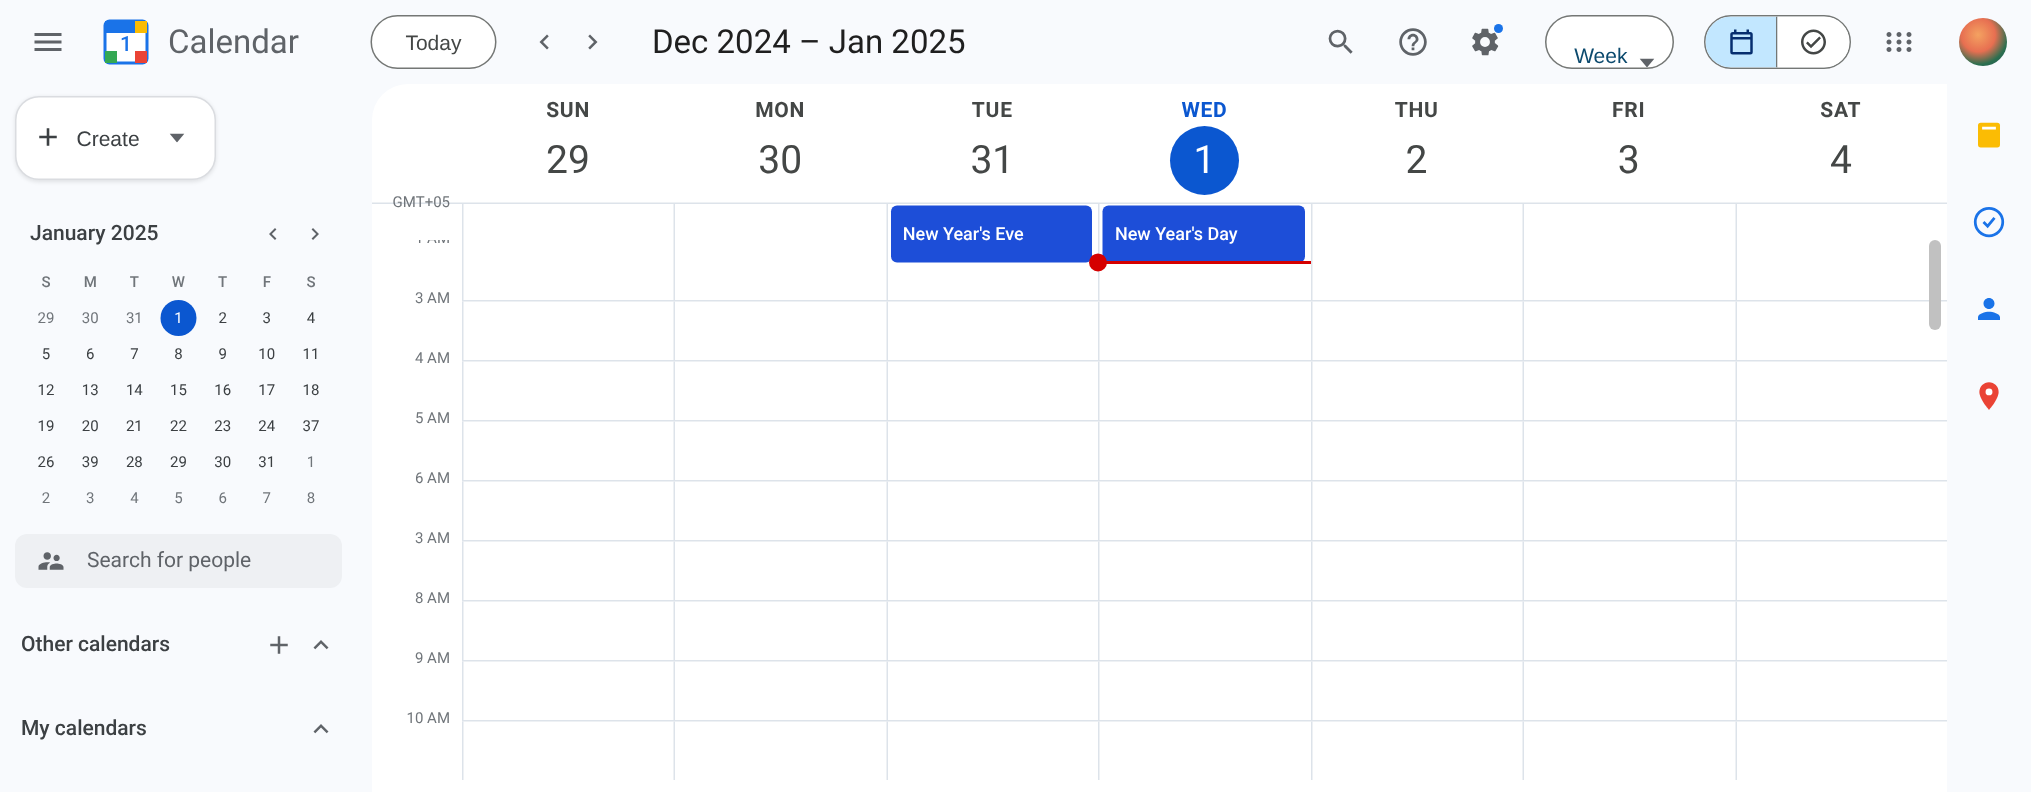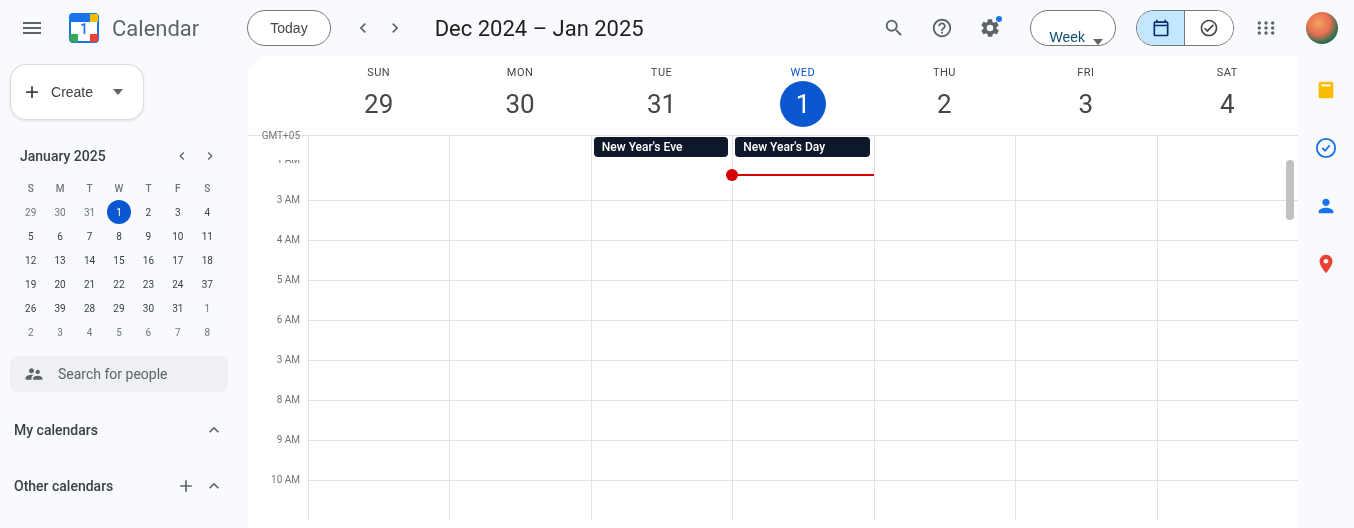--- a/index.html
+++ b/index.html
@@ -49,29 +49,29 @@
 
 .cal-section { margin-top: 20px; }
 .cal-section-hdr { display: flex; align-items: center; justify-content: space-between; height: 36px; cursor: pointer; padding: 0 4px; }
 .cal-section-title { font-size: 14px; font-weight: 500; color: #3c4043; }
 .cal-section-icons { display: flex; gap: 8px; align-items: center; color: #5f6368; }
 
 
 .main { position: absolute; left: 248px; top: 56px; right: 56px; bottom: 0; background: #fff; border-top-left-radius: 24px; overflow: hidden; }
 .day-hdrs { display: flex; height: 80px; padding-left: 60px; border-bottom: 1px solid #dde3ea; }
 .day-hdr { flex: 1; display: flex; flex-direction: column; align-items: center; padding-top: 10px; gap: 2px; }
-.dow { font-size: 11px; font-weight: 400; color: #444746; letter-spacing: .5px; }
+.dow { font-size: 14px; font-weight: 700; color: #444746; letter-spacing: .5px; }
 .dow.today { color: #0b57d0; }
 .dnum { font-size: 26px; color: #444746; width: 46px; height: 46px; display: flex; align-items: center; justify-content: center; border-radius: 50%; cursor: pointer; }
 .dnum.today { background: #0b57d0; color: #fff; }
 
 .allday-row { display: flex; height: 24px; padding-left: 60px; position: relative; }
 .tz-label { position: absolute; left: 0; top: -6px; width: 58px; text-align: right; font-size: 10px; color: #70757a; padding-right: 6px; }
 .allday-cell { flex: 1; border-left: 1px solid #dde3ea; padding: 1px 4px 1px 2px; }
-.event-chip { background: #0f172a; color: #fff; font-size: 12px; font-weight: 500; border-radius: 4px; height: 20px; display: flex; align-items: center; padding: 0 8px; cursor: pointer; white-space: nowrap; overflow: hidden; }
+.event-chip { background: #1d4ed8; color: #fff; font-size: 12px; font-weight: 500; border-radius: 4px; height: 38px; display: flex; align-items: center; padding: 0 8px; cursor: pointer; white-space: nowrap; overflow: hidden; }
 
 .time-grid { position: relative; height: 368px; overflow-y: auto; }
 .time-grid-inner { position: relative; }
 .hour-row { height: 40px; display: flex; position: relative; }
 .hour-label { width: 60px; text-align: right; font-size: 10px; color: #70757a; padding-right: 8px; transform: translateY(-6px); }
 .hour-cells { flex: 1; display: flex; border-top: 1px solid #dde3ea; }
 .hour-cell { flex: 1; border-left: 1px solid #dde3ea; }
 .hour-row:first-child .hour-cells { border-top: none; }
 
 .now-line { position: absolute; height: 2px; background: #d50000; z-index: 5; }
@@ -328,42 +328,42 @@
 
   <div class="search-people">
     <svg width="20" height="20" viewBox="0 0 24 24">
         <path fill="#5f6368" d="M16.5 12c1.38 0 2.49-1.12 2.49-2.5S17.88 7 16.5 7 14 8.12 14 9.5s1.12 2.5 2.5 2.5zM9 11c1.66 0 2.99-1.34 2.99-3S10.66 5 9 5 6 6.34 6 8s1.34 3 3 3zm7.5 3c-1.83 0-5.5.92-5.5 2.75V19h11v-2.25c0-1.83-3.67-2.75-5.5-2.75zM9 13c-2.33 0-7 1.17-7 3.5V19h7v-2.25c0-.85.33-2.34 2.37-3.47C10.5 13.1 9.66 13 9 13z"></path>
       </svg>
     <span>Search for people</span>
   </div>
 
   <div class="cal-section">
     <div class="cal-section-hdr">
-      <span class="cal-section-title">My calendars</span>
-      <div class="cal-section-icons">
-        <svg width="20" height="20" viewBox="0 0 24 24">
-            <path fill="#5f6368" d="M7.41 15.41 12 10.83l4.59 4.58L18 14l-6-6-6 6z"></path>
-          </svg>
-      </div>
-    </div>
-  </div>
-
-  <div class="cal-section">
-    <div class="cal-section-hdr">
       <span class="cal-section-title">Other calendars</span>
       <div class="cal-section-icons">
         <svg width="20" height="20" viewBox="0 0 24 24">
             <path fill="#5f6368" d="M19 13h-6v6h-2v-6H5v-2h6V5h2v6h6v2z"></path>
           </svg>
         <svg width="20" height="20" viewBox="0 0 24 24">
             <path fill="#5f6368" d="M7.41 15.41 12 10.83l4.59 4.58L18 14l-6-6-6 6z"></path>
           </svg>
       </div>
     </div>
   </div>
+
+  <div class="cal-section">
+    <div class="cal-section-hdr">
+      <span class="cal-section-title">My calendars</span>
+      <div class="cal-section-icons">
+        <svg width="20" height="20" viewBox="0 0 24 24">
+            <path fill="#5f6368" d="M7.41 15.41 12 10.83l4.59 4.58L18 14l-6-6-6 6z"></path>
+          </svg>
+      </div>
+    </div>
+  </div>
 </div>
 
 <div class="main">
   <div class="day-hdrs" id="day-hdrs">
       <div class="day-hdr">
         <div class="dow">SUN</div>
         <div class="dnum">29</div>
       </div>
       <div class="day-hdr">
         <div class="dow">MON</div>

